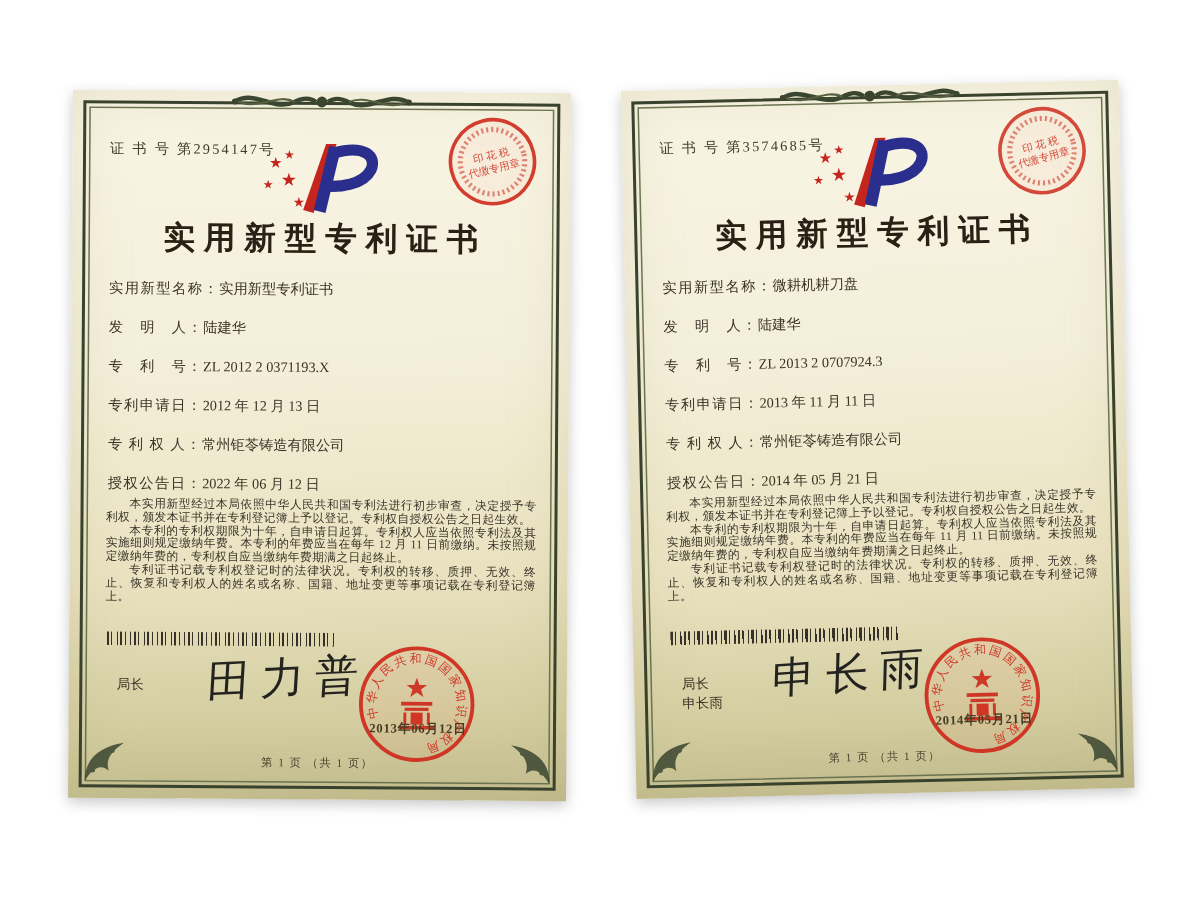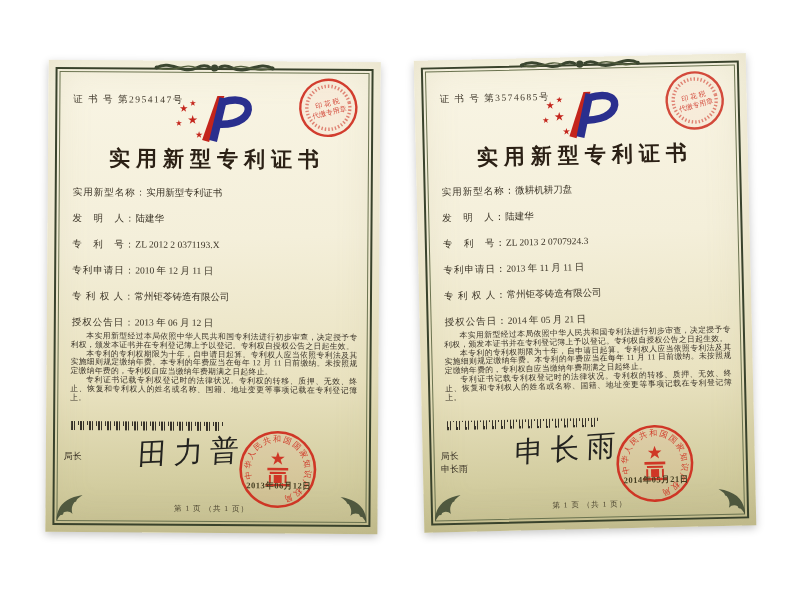--- a/index.html
+++ b/index.html
@@ -30,21 +30,21 @@
   }
   .fields{position:absolute;left:25px;right:22px;top:126px;}
   .field{height:26px;font-size:9.5px;color:#3a3326;white-space:nowrap;}
   .field .flabel{letter-spacing:1px;}
   .body-text{position:absolute;left:24px;right:21px;top:272px;font-size:7.8px;line-height:8.8px;color:#3b342a;text-align:justify;letter-spacing:.3px;}
   .body-text p{margin:0;text-indent:2em;}
   .barcode{
     position:absolute;left:25px;top:361px;width:152px;height:9px;opacity:.85;
     background:repeating-linear-gradient(90deg,#181410 0,#181410 1.5px,transparent 1.5px,transparent 3px,#181410 3px,#181410 3.8px,transparent 3.8px,transparent 6.6px,#181410 6.6px,#181410 7.4px,transparent 7.4px,transparent 9px);
   }
-  .director{position:absolute;left:18px;top:390px;font-size:9px;color:#3a3326;line-height:13px;}
+  .director{position:absolute;left:32px;top:390px;font-size:9px;color:#3a3326;line-height:13px;}
   .signature{
     position:absolute;left:92px;top:372px;font-size:29px;color:#141414;
     transform:rotate(-3deg) skewX(-6deg);letter-spacing:7px;white-space:nowrap;opacity:.92;
   }
   .big-seal{position:absolute;left:192px;top:368px;width:80px;height:80px;opacity:.92;}
   .seal-date{position:absolute;left:178px;top:419px;width:110px;text-align:center;font-size:8.5px;color:#453e22;font-weight:bold;letter-spacing:.5px;}
   .page-footer{position:absolute;left:0;right:0;top:443px;text-align:center;font-size:7.5px;color:#4a432f;letter-spacing:1px;}
   .seal-red{fill:#cf2a1c;}
   .seal-stroke{stroke:#cf2a1c;}
 </style>
@@ -83,23 +83,23 @@
     <path d="M52,4 L42,47" stroke="#2a2f8e" stroke-width="8" fill="none"></path>
     <path d="M51,8 C72,2 80,10 76,19 C71,29 55,31 45,30" stroke="#2a2f8e" stroke-width="7.5" fill="none"></path>
   </svg>
 
   <div class="title">实用新型专利证书</div>
 
   <div class="fields">
     <div class="field"><span class="flabel">实用新型名称：</span><span>实用新型专利证书</span></div>
     <div class="field"><span class="flabel">发　明　人：</span><span>陆建华</span></div>
     <div class="field"><span class="flabel">专　利　号：</span><span>ZL 2012 2 0371193.X</span></div>
-    <div class="field"><span class="flabel">专利申请日：</span><span>2010 年 12 月 11 日</span></div>
+    <div class="field"><span class="flabel">专利申请日：</span><span>2012 年 12 月 13 日</span></div>
     <div class="field"><span class="flabel">专 利 权 人：</span><span>常州钜苓铸造有限公司</span></div>
-    <div class="field"><span class="flabel">授权公告日：</span><span>2013 年 06 月 12 日</span></div>
+    <div class="field"><span class="flabel">授权公告日：</span><span>2022 年 06 月 12 日</span></div>
   </div>
 
   <div class="body-text">
     <p>本实用新型经过本局依照中华人民共和国专利法进行初步审查，决定授予专利权，颁发本证书并在专利登记簿上予以登记。专利权自授权公告之日起生效。</p>
     <p>本专利的专利权期限为十年，自申请日起算。专利权人应当依照专利法及其实施细则规定缴纳年费。本专利的年费应当在每年 12 月 11 日前缴纳。未按照规定缴纳年费的，专利权自应当缴纳年费期满之日起终止。</p>
     <p>专利证书记载专利权登记时的法律状况。专利权的转移、质押、无效、终止、恢复和专利权人的姓名或名称、国籍、地址变更等事项记载在专利登记簿上。</p>
   </div>
 
   <div class="barcode"></div>
 

